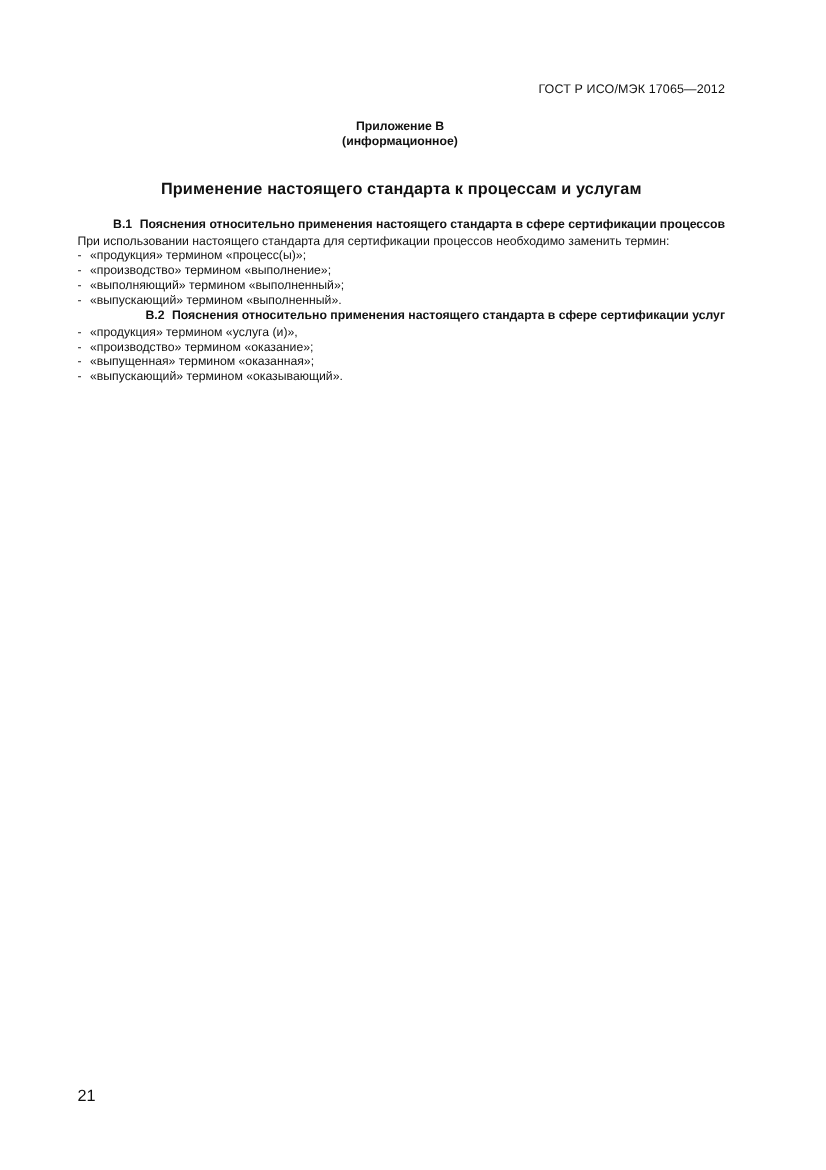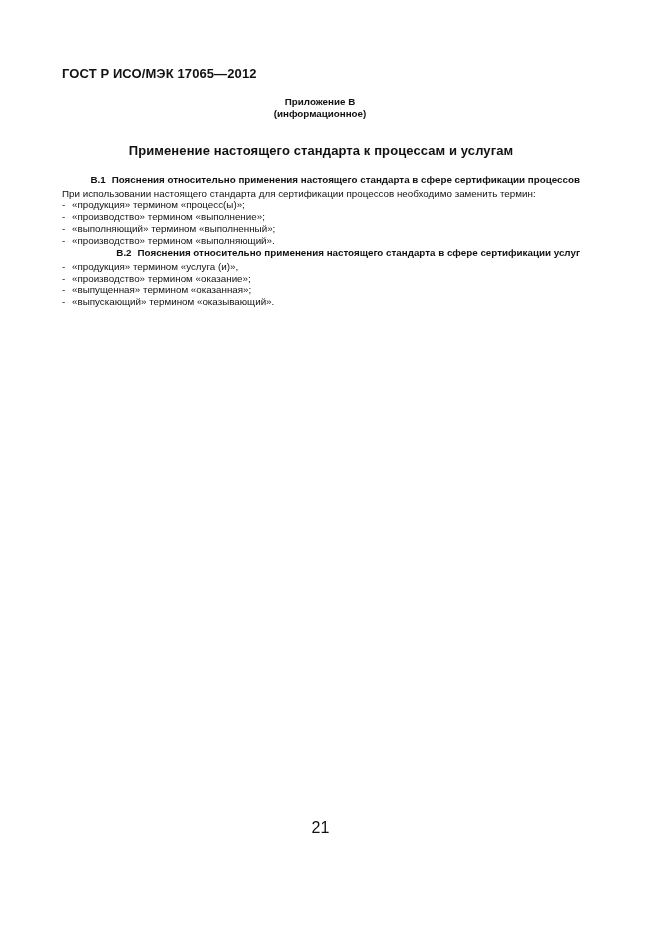--- a/index.html
+++ b/index.html
@@ -13,23 +13,23 @@
     width: 661px;
     height: 936px;
     background: #ffffff;
     overflow: hidden;
   }
   .doc-header {
     position: absolute;
     top: 66px;
     left: 62px;
     right: 81px;
-    text-align: left;
-    font-weight: bold;
-    font-size: 13px;
+    text-align: right;
+    font-weight: normal;
+    font-size: 10px;
     letter-spacing: 0.1px;
     white-space: nowrap;
   }
   .appendix-block {
     position: absolute;
     top: 96px;
     left: 60px;
     right: 81px;
     text-align: center;
     font-weight: bold;
@@ -64,25 +64,25 @@
   .sec-num { margin-right: 6px; }
   .intro { margin: 0; }
   .term-list { list-style: none; }
   .term-item { display: flex; }
   .dash {
     flex: none;
     width: 10px;
   }
   .page-number {
     position: absolute;
-    top: 819px;
+    top: 869px;
     left: 62px;
     right: 82px;
-    text-align: center;
-    font-size: 16px;
+    text-align: left;
+    font-size: 13px;
   }
 </style>
 </head>
 <body>
 
 <div class="page">
 
   <div class="doc-header">ГОСТ Р ИСО/МЭК 17065—2012</div>
 
   <div class="appendix-block">
@@ -106,21 +106,21 @@
       <li class="term-item">
         <span class="dash">-</span>
         <span>«производство» термином «выполнение»;</span>
       </li>
       <li class="term-item">
         <span class="dash">-</span>
         <span>«выполняющий» термином «выполненный»;</span>
       </li>
       <li class="term-item">
         <span class="dash">-</span>
-        <span>«производство» термином «выполняющий».</span>
+        <span>«выпускающий» термином «выполненный».</span>
       </li>
     </ul>
 
     <p class="sec-heading">
       <span class="sec-num">В.2</span><span>Пояснения относительно применения настоящего стандарта в сфере сертификации услуг</span>
     </p>
     <ul class="term-list">
       <li class="term-item">
         <span class="dash">-</span>
         <span>«продукция» термином «услуга (и)»,</span>

